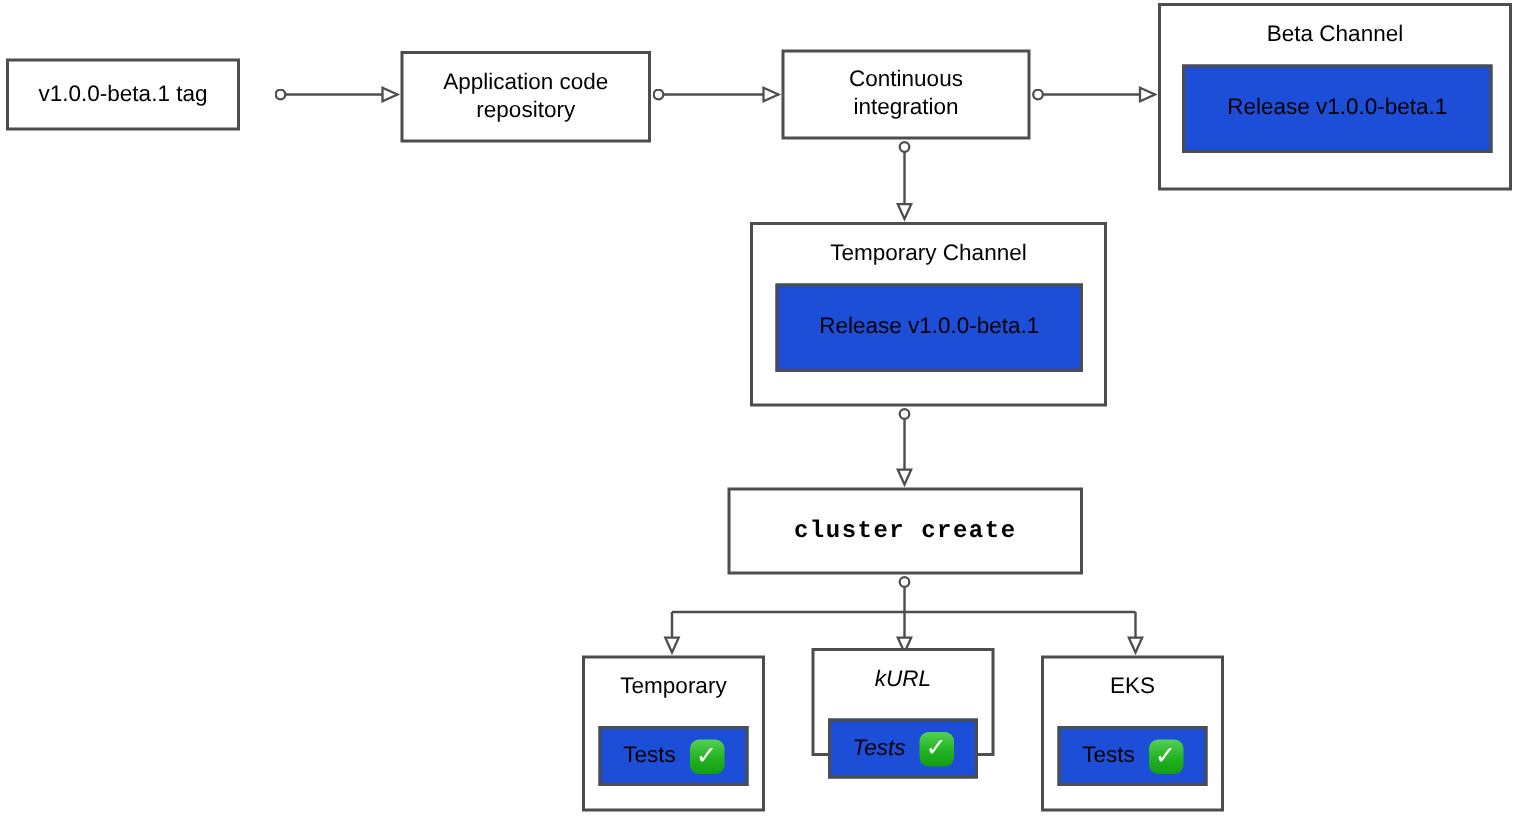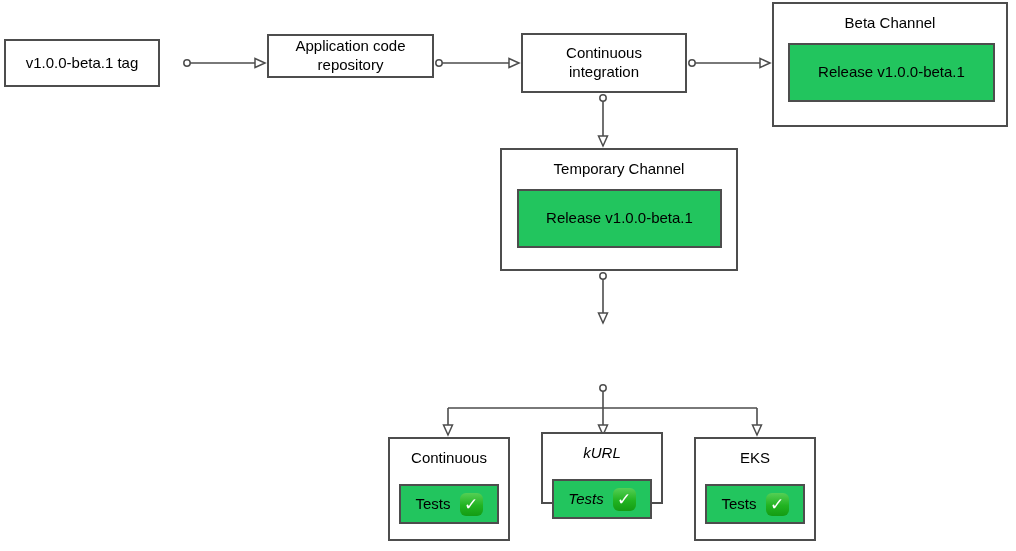--- a/index.html
+++ b/index.html
@@ -43,21 +43,21 @@
   .container-title {
     display: block;
     margin-top: 10px;
     text-align: center;
     font-size: 15px;
   }
   .inner-box {
     position: absolute;
     box-sizing: border-box;
     border: 2px solid #4d4d4d;
-    background: #22c55e;
+    background: #1d4ed8;
     display: flex;
     align-items: center;
     justify-content: center;
     font-size: 15px;
   }
   .tests-row {
     display: flex;
     align-items: center;
     gap: 9px;
   }
@@ -100,21 +100,21 @@
       <line x1="448" y1="408" x2="448" y2="435" marker-end="url(#arrowOpen)"></line>
       <line x1="603" y1="408" x2="603" y2="435" marker-end="url(#arrowOpen)"></line>
       <line x1="757" y1="408" x2="757" y2="435" marker-end="url(#arrowOpen)"></line>
     </g>
   </svg>
 
   <div class="node leaf" style="left:4px; top:39px; width:156px; height:48px;">
     <span>v1.0.0-beta.1 tag</span>
   </div>
 
-  <div class="node leaf" style="left:267px; top:34px; width:167px; height:44px;">
+  <div class="node leaf" style="left:267px; top:34px; width:167px; height:61px;">
     <span>Application code repository</span>
   </div>
 
   <div class="node leaf" style="left:521px; top:33px; width:166px; height:60px;">
     <span>Continuous integration</span>
   </div>
 
   <div class="node" style="left:772px; top:2px; width:236px; height:125px;">
     <span class="container-title">Beta Channel</span>
     <div class="inner-box" style="left:14px; top:39px; width:207px; height:59px;">
@@ -122,23 +122,26 @@
     </div>
   </div>
 
   <div class="node" style="left:500px; top:148px; width:238px; height:123px;">
     <span class="container-title">Temporary Channel</span>
     <div class="inner-box" style="left:15px; top:39px; width:205px; height:59px;">
       <span>Release v1.0.0-beta.1</span>
     </div>
   </div>
 
+  <div class="node leaf" style="left:485px; top:325px; width:237px; height:58px;">
+    <span class="mono-label">cluster create</span>
+  </div>
 
   <div class="node" style="left:388px; top:437px; width:122px; height:104px;">
-    <span class="container-title">Continuous</span>
+    <span class="container-title">Temporary</span>
     <div class="inner-box" style="left:9px; top:45px; width:100px; height:40px;">
       <span class="tests-row">
         <span>Tests</span>
         <span class="check-icon">✓</span>
       </span>
     </div>
   </div>
 
   <div class="node" style="left:541px; top:432px; width:122px; height:72px;font-style:italic;">
     <span class="container-title">kURL</span>

